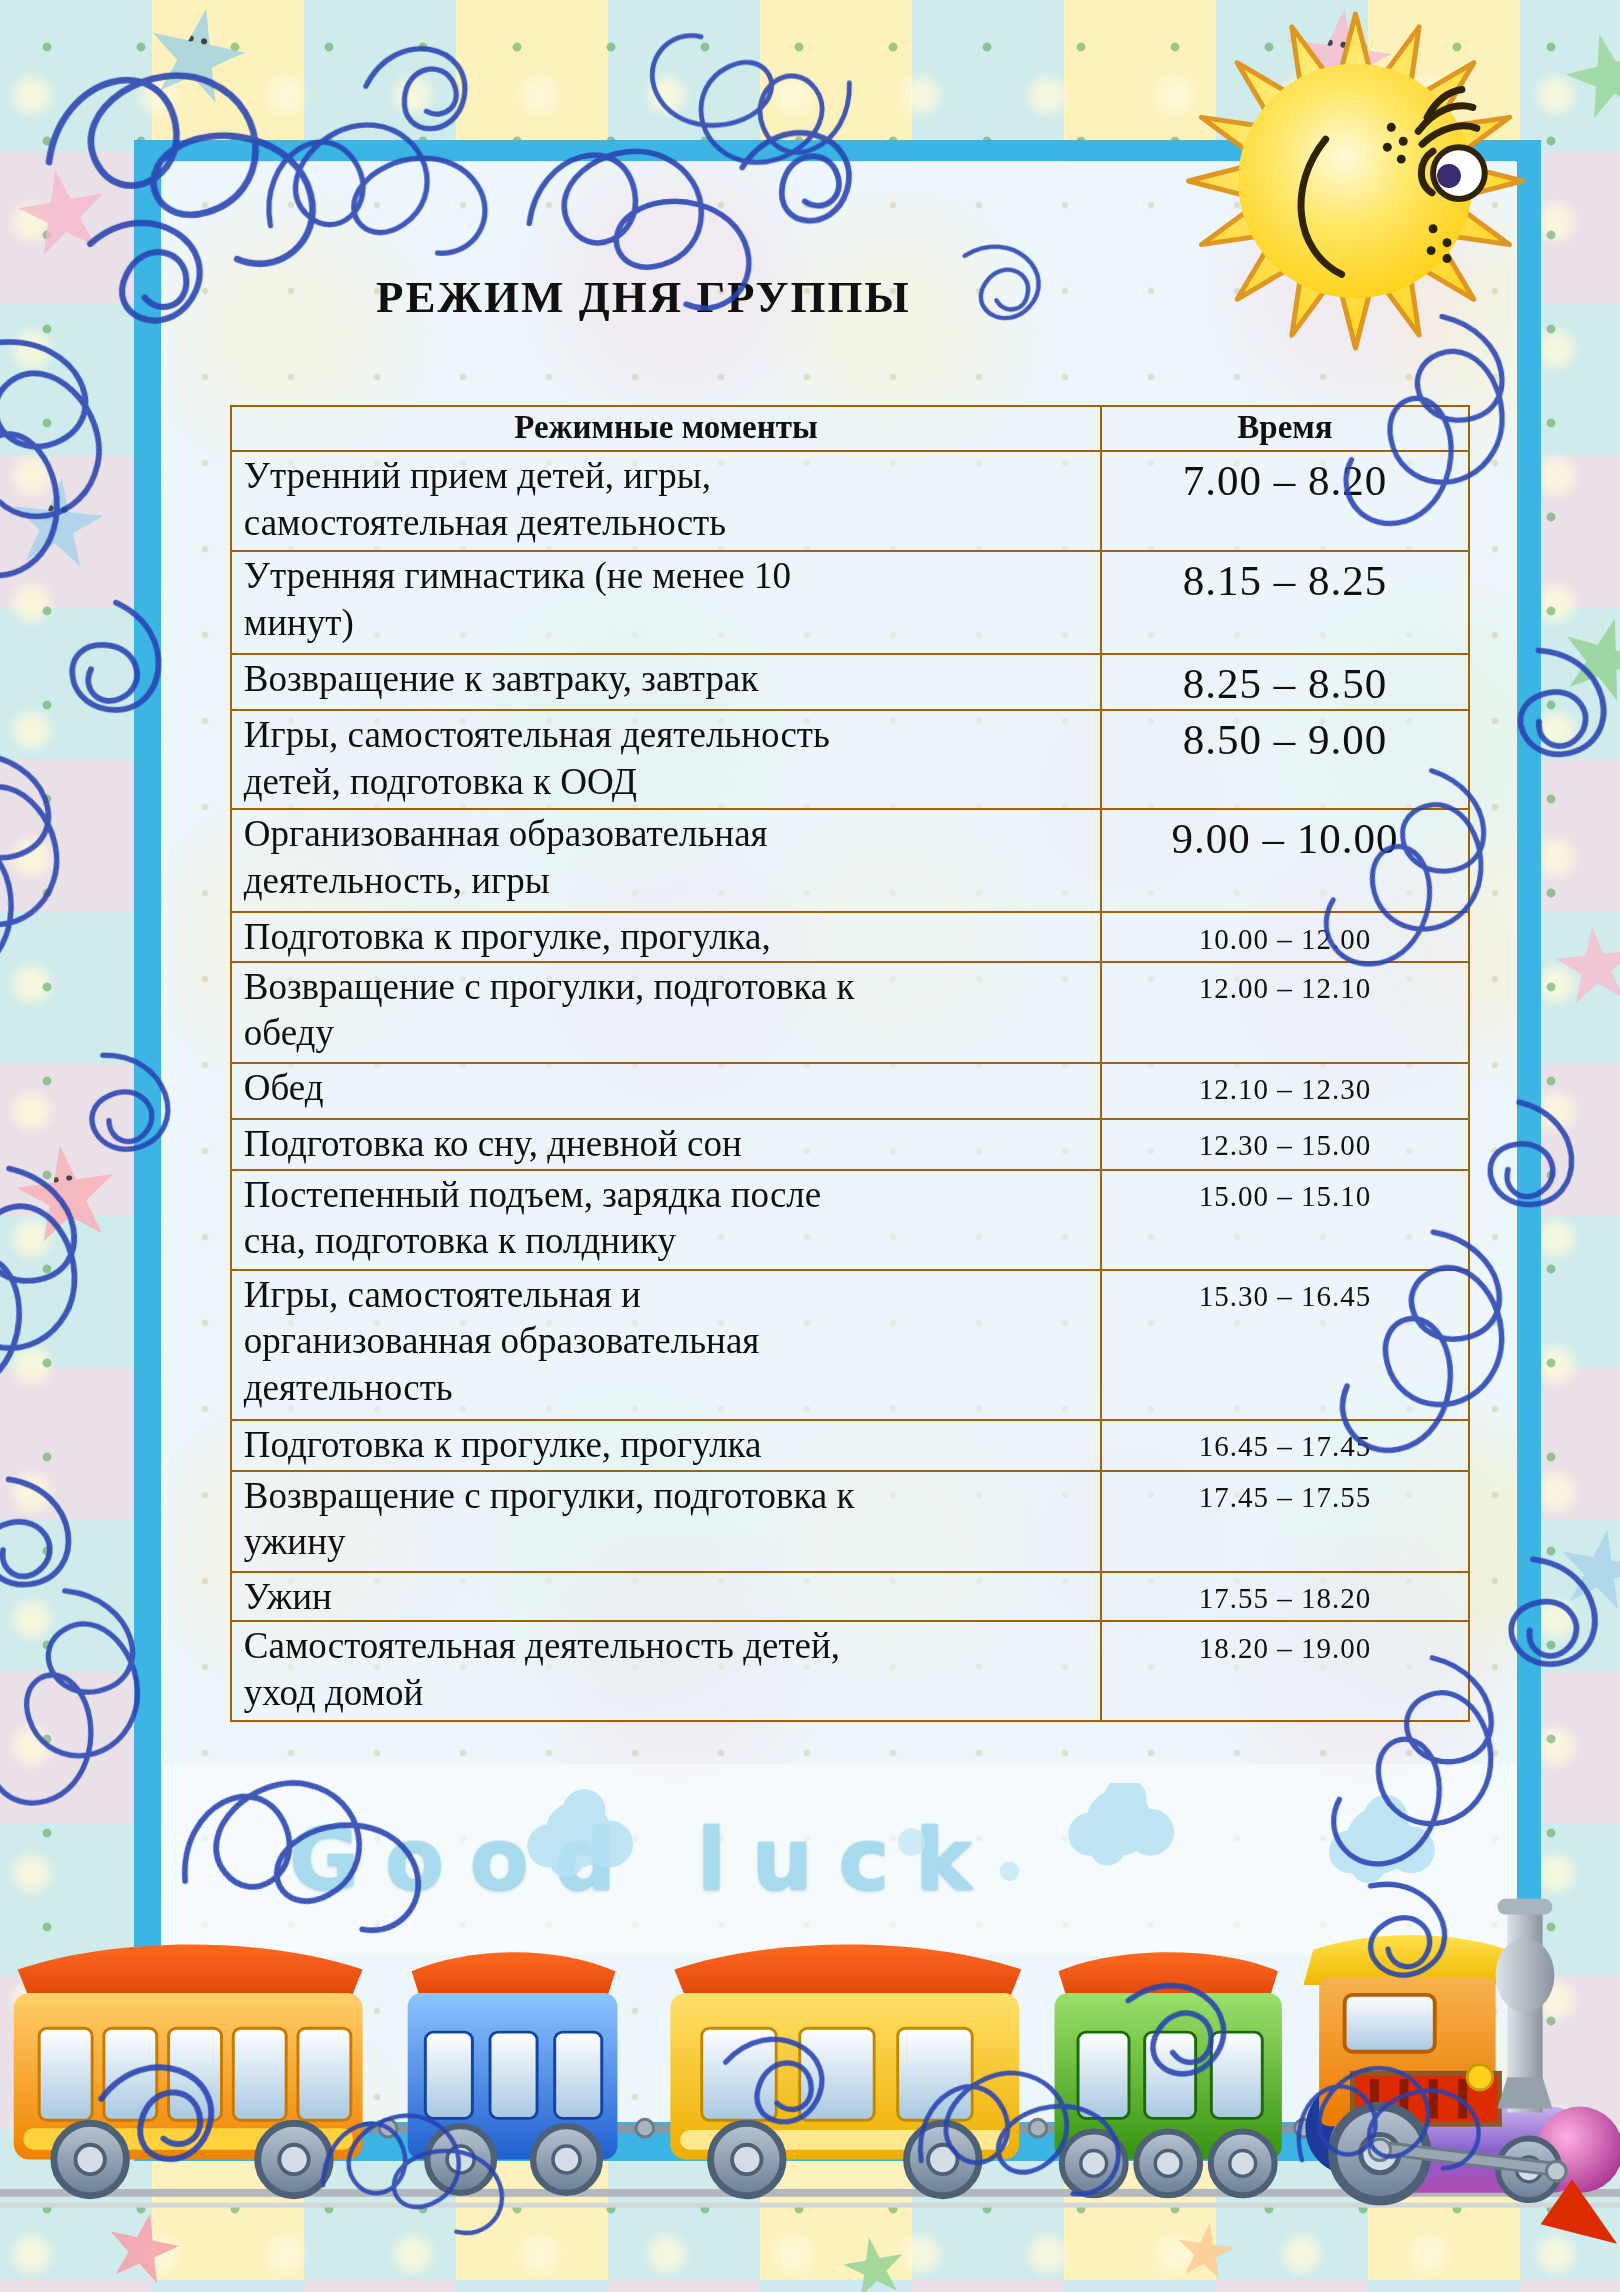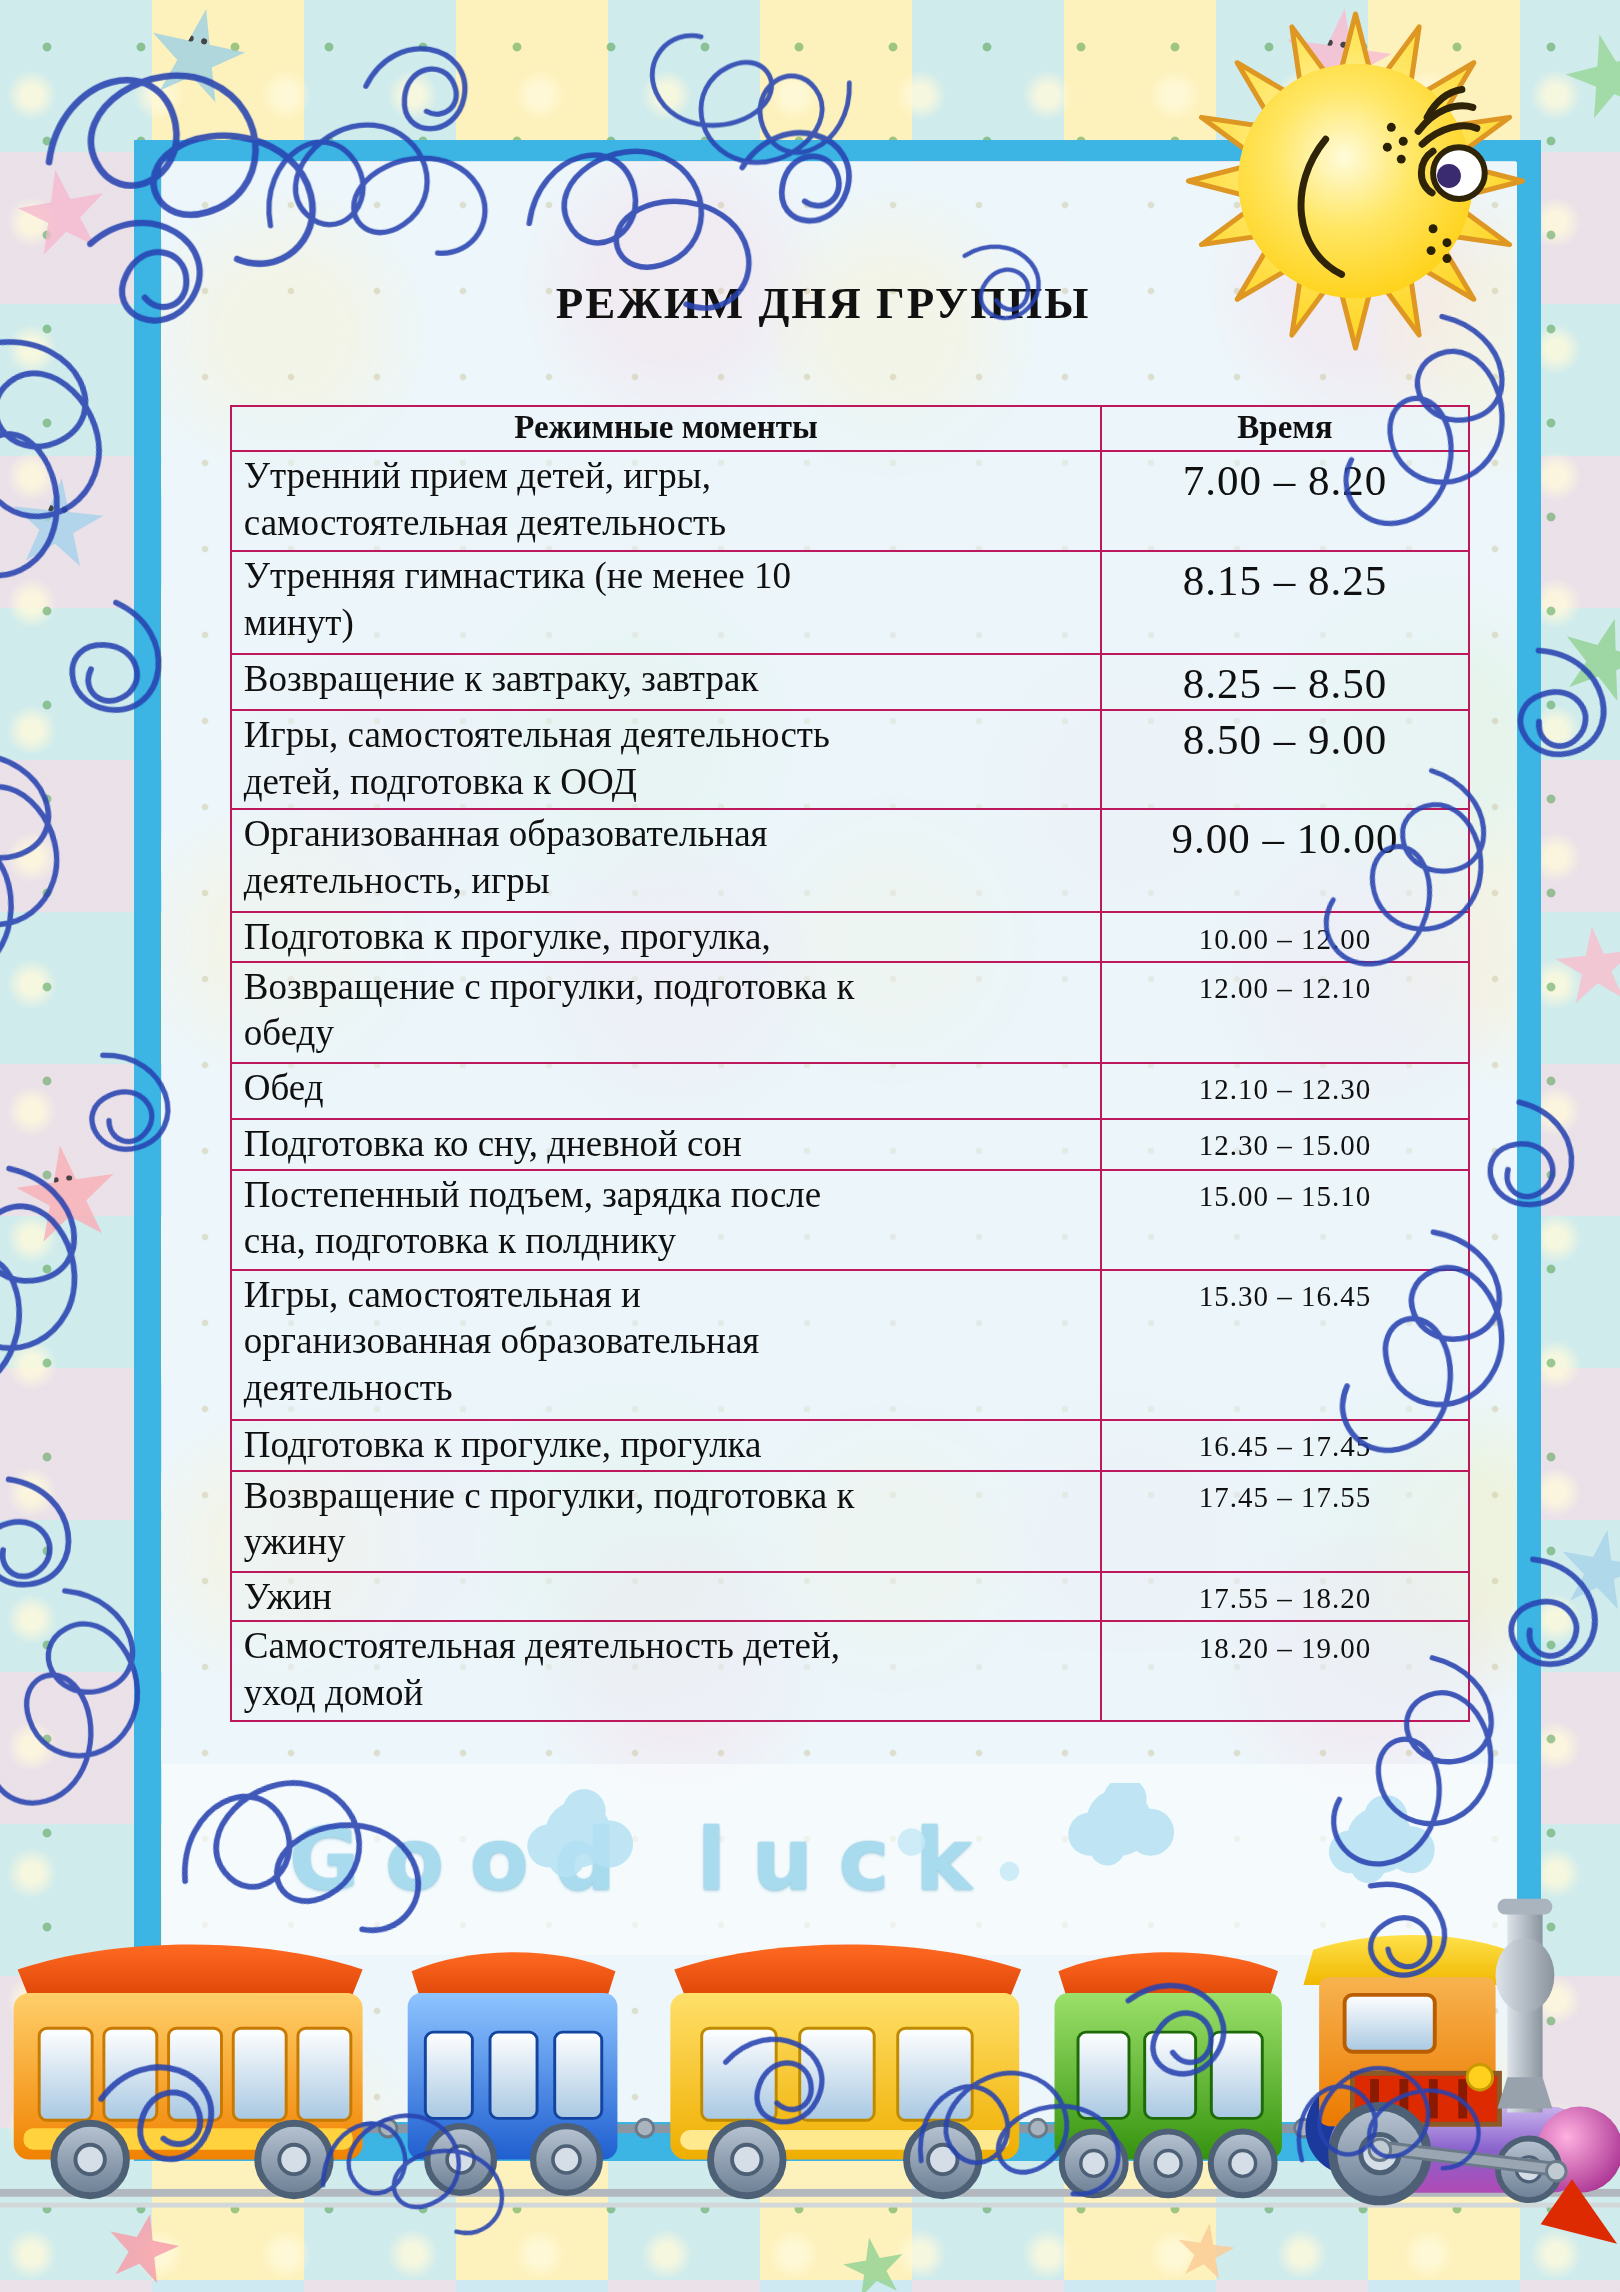--- a/index.html
+++ b/index.html
@@ -40,31 +40,31 @@
       radial-gradient(circle at 20% 28%, rgba(255,240,190,.30) 59px, transparent 147px),
       radial-gradient(circle at 75% 18%, rgba(250,205,222,.28) 69px, transparent 157px),
       radial-gradient(circle at 58% 72%, rgba(208,240,198,.26) 78px, transparent 167px),
       radial-gradient(circle at 30% 85%, rgba(250,225,235,.24) 69px, transparent 157px);
     background-size:86px 86px, 608px 608px, 686px 686px, 804px 804px, 745px 745px;
   }
   .gl-strip{position:absolute; z-index:3; left:162px; top:1764px; width:1355px; height:191px;
     background:rgba(250,253,255,.62);}
   
   .title{
-    position:absolute; z-index:5; left:372px; top:267px; width:882px; margin:10px;
-    text-align:center; font-size:45px; font-weight:bold; letter-spacing:2px; color:#111;
+    position:absolute; z-index:5; left:372px; top:267px; width:882px; margin:4px;
+    text-align:left; font-size:45px; font-weight:bold; letter-spacing:2px; color:#111;
   }
   
   table.schedule{
     position:absolute; z-index:5; left:230px; top:405px; width:1238px;
     border-collapse:collapse; table-layout:fixed;
     background:rgba(233,244,249,.55);
   }
   table.schedule th, table.schedule td{
-    border:2px solid #be185d; vertical-align:top; color:#101010;
+    border:2px solid #a16207; vertical-align:top; color:#101010;
   }
   table.schedule th{font-size:33px; font-weight:bold; text-align:center; padding:2px 0; height:39px;}
   td.c-moment{font-size:37px; line-height:1.26; padding:1px 5.9px 0 11.8px; white-space:pre-line;}
   td.c-time{text-align:center; padding-top:3.9px; letter-spacing:1px;}
   td.t-lg{font-size:43px;text-align:center;}
   td.t-sm{font-size:29px; padding-top:9.8px;}
   
   .goodluck{
     position:absolute; z-index:4; left:289px; top:1809px; width:1215px;
     font-family:"DejaVu Sans", sans-serif; font-weight:bold; font-size:86px;

